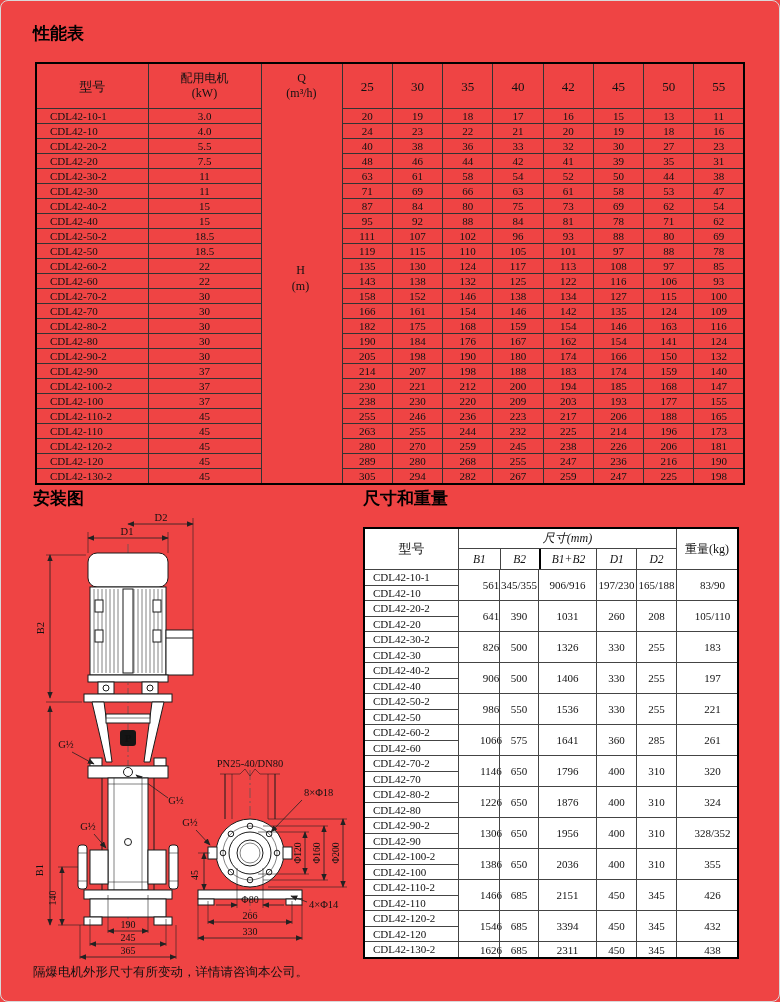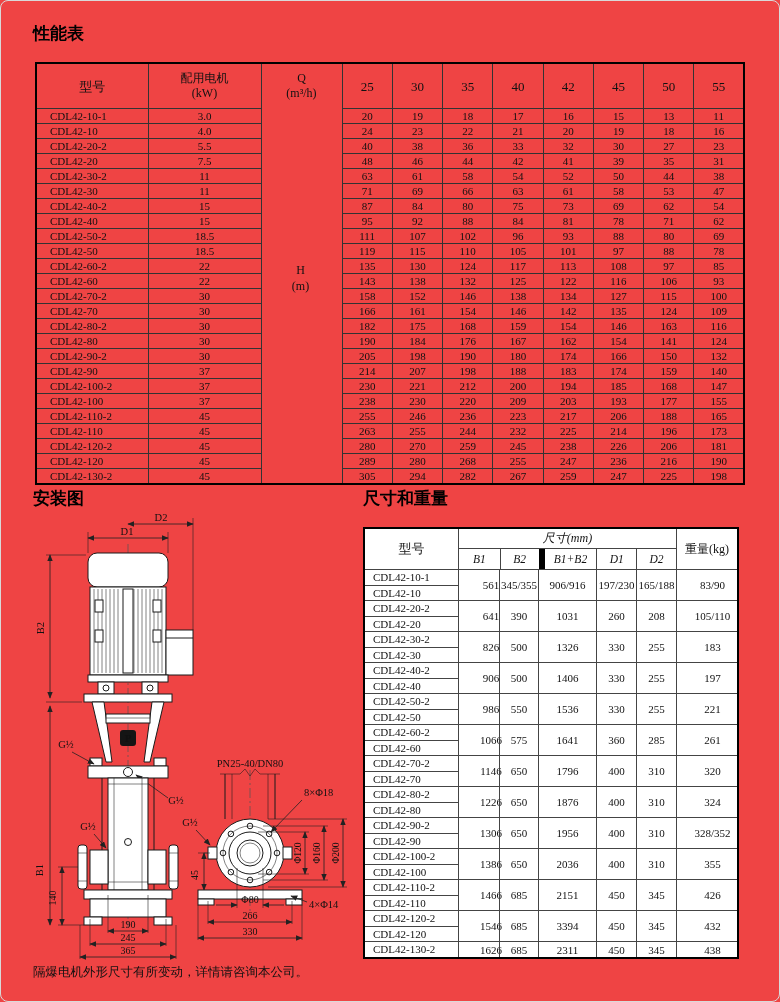--- a/index.html
+++ b/index.html
@@ -26,21 +26,21 @@
           font-size:11px;box-sizing:content-box;background:#fff;}
   .t-dims *{box-sizing:border-box;}
   .dhead{display:flex;height:40px;}
   .dh-model{width:93px;display:flex;align-items:center;justify-content:center;font-size:13px;}
   .dh-mid{width:218px;border-left:1px solid #444;display:flex;flex-direction:column;font-style:italic;}
   .dh-size{height:20px;border-bottom:1px solid #444;display:flex;align-items:center;justify-content:center;font-size:12px;}
   .dh-sizecells{height:20px;display:flex;}
   .dh-sizecells>div{display:flex;align-items:center;justify-content:center;font-size:11.5px;}
   .dh-sizecells>div:nth-of-type(1){width:41px;}
   .dh-sizecells>div:nth-of-type(2){width:39px;border-left:1px solid #444;}
-  .dh-sizecells>div:nth-of-type(3){width:58px;border-left:6px solid #000000;}
+  .dh-sizecells>div:nth-of-type(3){width:58px;border-left:2px solid #000000;}
   .dh-sizecells>div:nth-of-type(4){width:40px;border-left:1px solid #444;}
   .dh-sizecells>div:nth-of-type(5){width:40px;border-left:1px solid #444;}
   .dh-wt{flex:1;border-left:1px solid #444;display:flex;align-items:center;justify-content:center;font-size:12px;}
   .dgroup{display:flex;border-top:1px solid #444;}
   .dmodels{width:93px;display:flex;flex-direction:column;}
   .dmodel{height:15px;line-height:15px;padding-left:8px;white-space:nowrap;overflow:hidden;}
   .dmodel + .dmodel{border-top:1px solid #444;}
   .dmodel:empty{display:none;}
   .dv{border-left:1px solid #444;display:flex;align-items:center;justify-content:center;white-space:nowrap;}
   .dv.b1{width:41px;padding-left:24px;} .dv.b2{width:39px;} .dv.bb{width:58px;}

